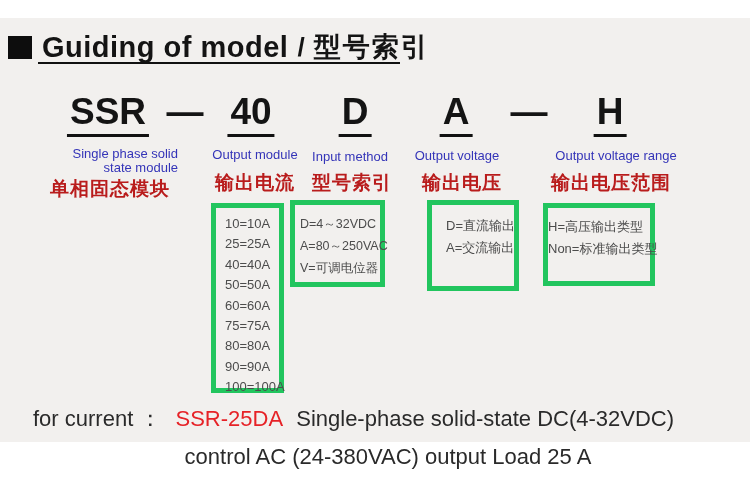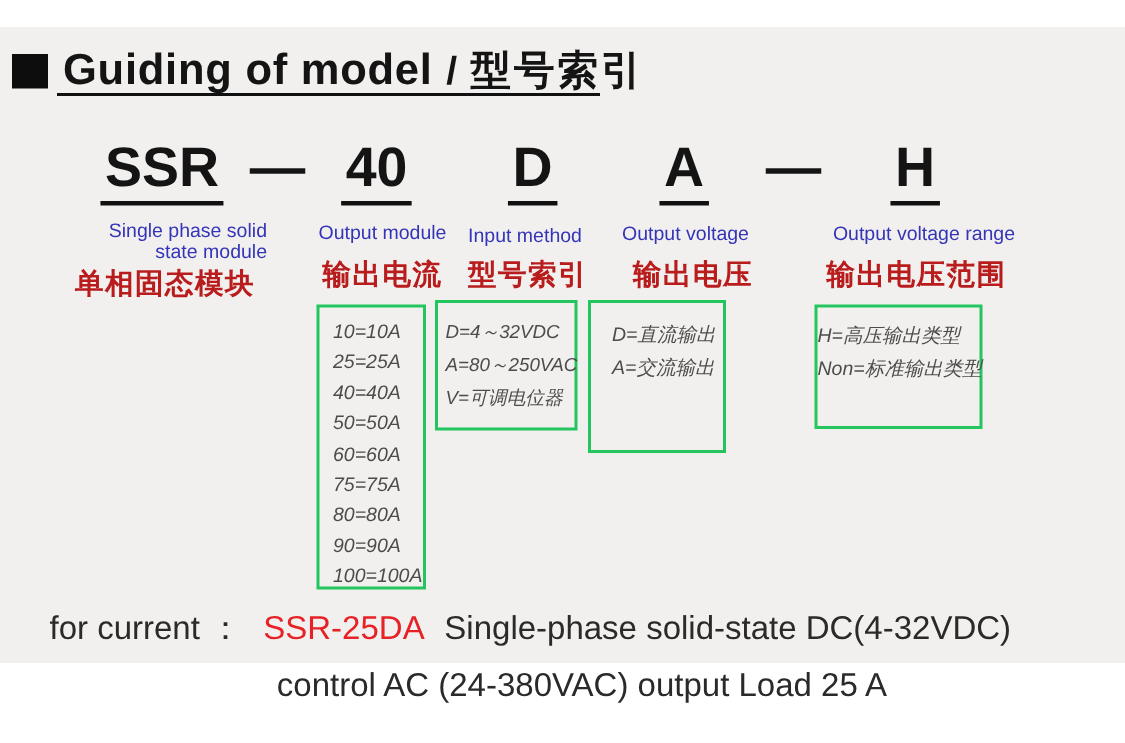--- a/index.html
+++ b/index.html
@@ -67,35 +67,34 @@
     font-weight: bold;
     color: #b91c1c;
     letter-spacing: 1px;
     white-space: nowrap;
   }
   .lbl-zh.center { transform: translateX(-50%); }
 
   
   .opt-box {
     position: absolute;
-    border: 2px solid #22c55e;
+    border: 5px solid #22c55e;
     background: transparent;
     color: #4c4c4c;
     font-size: 13px;
-    font-style: italic;
   }
   .opt-box .item { white-space: nowrap; }
 
   .box-current { left: 211px; top: 203px; width: 73px; height: 190px; padding: 6px 0 0 9px; }
   .box-current .item { line-height: 20.4px; }
 
   .box-input { left: 290px; top: 200px; width: 95px; height: 87px; padding: 8px 0 0 5px; font-size: 12.5px; }
   .box-input .item { line-height: 22px; }
 
-  .box-voltage { left: 392px; top: 200px; width: 92px; height: 102px; padding: 10px 0 0 14px; }
+  .box-voltage { left: 427px; top: 200px; width: 92px; height: 91px; padding: 10px 0 0 14px; }
   .box-voltage .item { line-height: 22px; }
 
   .box-range { left: 543px; top: 203px; width: 112px; height: 83px; padding: 8px 9px 0 0; text-align: left; }
   .box-range .item { line-height: 22px; }
 
   
   .example-line1 {
     position: absolute;
     left: 33px; top: 404px;
     font-size: 22px;

